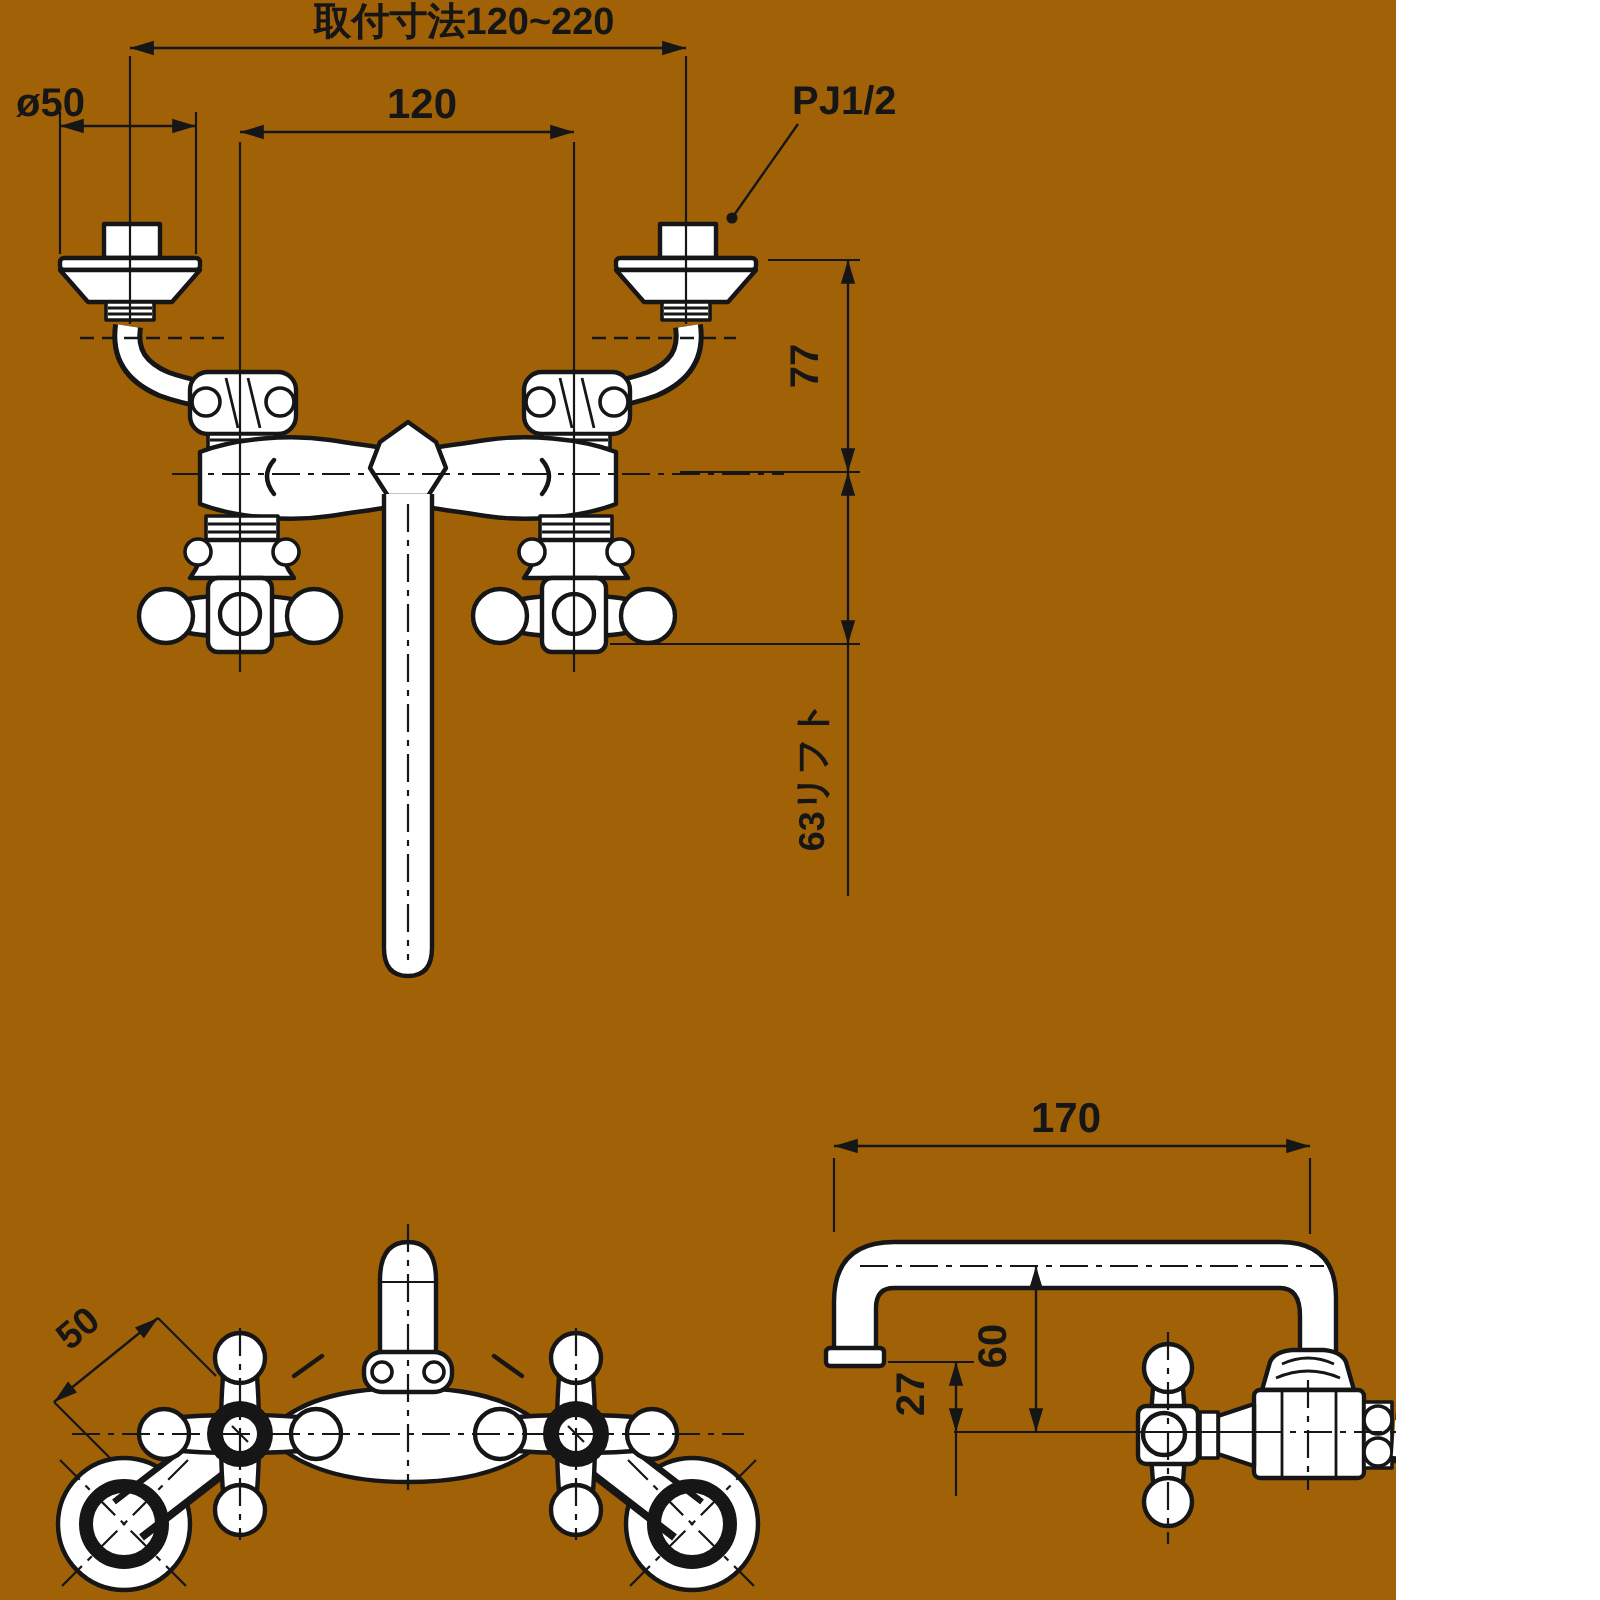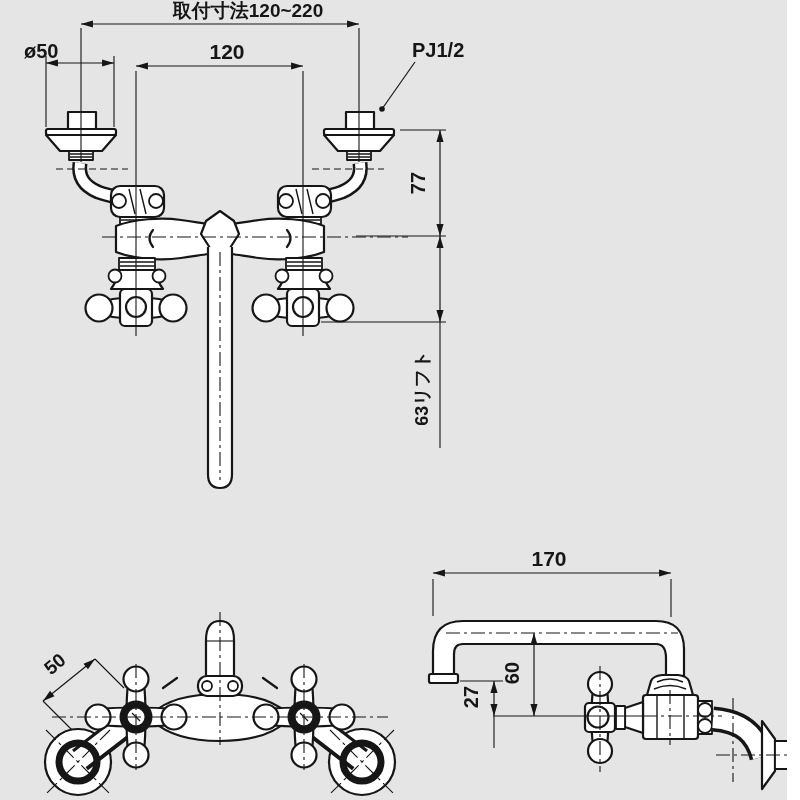--- a/index.html
+++ b/index.html
@@ -1,16 +1,16 @@
 <!DOCTYPE html>
 <html><head>
 <meta charset="utf-8">
 <style>
   html,body{margin:0;padding:0;background:#ffffff;}
-  .stage{width:771px;height:800px;position:relative;background:#e5e5e5;overflow:hidden;padding-left:16px;}
+  .stage{width:698px;height:800px;position:relative;background:#a16207;overflow:hidden;}
   svg{display:block;}
   svg text{
     font-family:"Liberation Sans","DejaVu Sans",sans-serif;
     font-weight:600;
     fill:#161616;
   }
   .t-main{font-size:19px;}
   .t-num{font-size:21px;}
   .t-num2{font-size:20px;}
   .t-lift{font-size:18px;}

